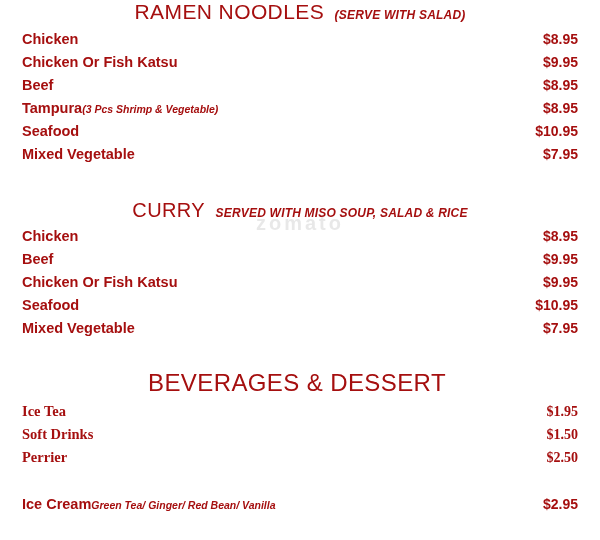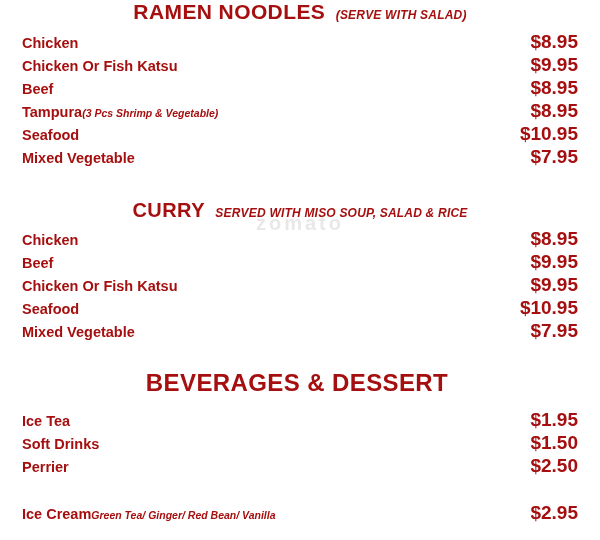--- a/index.html
+++ b/index.html
@@ -36,21 +36,21 @@
   .section {
     position: relative;
   }
   .section-head {
     text-align: center;
     white-space: nowrap;
     color: #a50f0f;
   }
   .section-title {
     font-size: 20px;
-    font-weight: bold;
+    font-weight: normal;
     letter-spacing: 0.4px;
   }
   .section-sub {
     font-size: 12px;
     font-weight: bold;
     font-style: italic;
     letter-spacing: 0.2px;
     margin-left: 6px;
     margin-top: 48px;
   }
@@ -72,37 +72,37 @@
   .row .note {
     font-size: 10.5px;
     font-weight: bold;
     font-style: italic;
     white-space: nowrap;
   }
   .row .spacer {
     flex: 1 1 auto;
   }
   .row .price {
-    font-size: 19px;
+    font-size: 14px;
     font-weight: bold;
     white-space: nowrap;
     text-align: right;
     min-width: 62px;
   }
 
   
   #ramen { padding-top: 0px; }
   #ramen .section-head { font-size: 0; }
   #ramen .items { margin-top: 7px; }
 
   #curry { margin-top: 30px; }
   #curry .items { margin-top: 6px; }
 
   #bev { margin-top: 26px; }
-  #bev .items { margin-top: 12px; }
+  #bev .items { margin-top: 6px; font-family: Liberation Serif, serif; }
 
   #dessert { margin-top: 24px; }
 
   .head-ramen .section-title { font-size: 21px; }
   .head-curry .section-title { font-size: 20px; }
   .head-bev .section-title { font-size: 24px; }
 </style>
 </head>
 <body>
 

